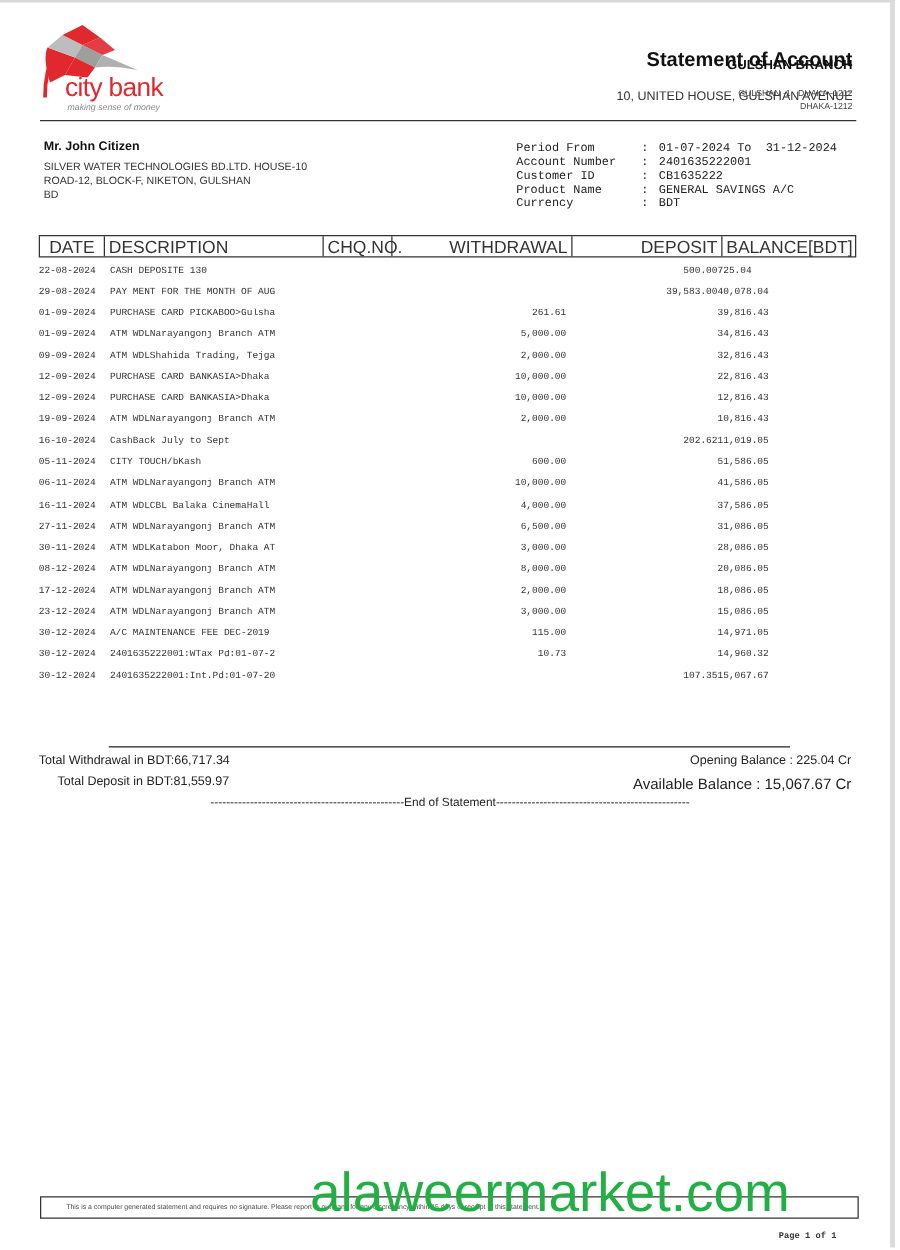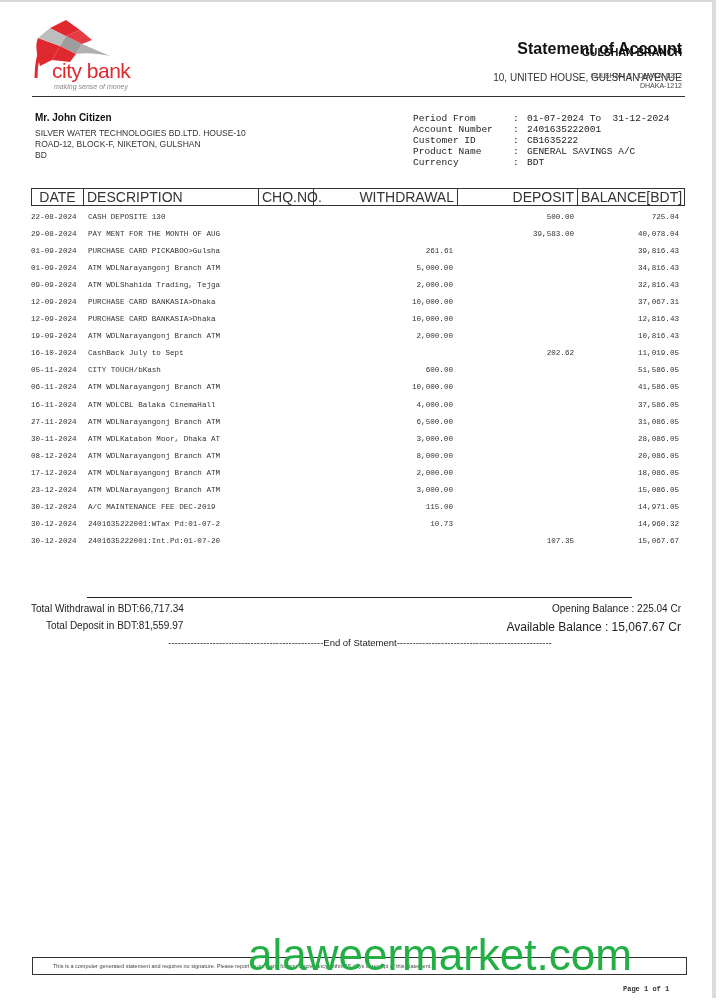--- a/index.html
+++ b/index.html
@@ -69,21 +69,21 @@
   .tr {
     display: flex; height: 17.1px; align-items: center;
     font-family: "Liberation Mono", monospace; font-size: 7.6px; color: #333;
   }
   .td { box-sizing: border-box; white-space: nowrap; overflow: hidden; }
   .tr .t-date { width: 55px; padding-left: 0; }
   .tr .t-desc { width: 172px; padding-left: 2px; }
   .tr .t-chq { width: 55px; }
   .tr .t-wd { width: 140px; text-align: right; }
   .tr .t-dep { width: 121px; text-align: right; }
-  .tr .t-bal { width: 105px; text-align: right; }
+  .tr .t-bal { width: 105px; text-align: left; }
 
   .summary-rule {
     position: absolute; left: 87px; top: 597px; width: 545px; height: 0;
     border-top: 1px solid #222;
   }
   .tot-wd { position: absolute; left: 31px; top: 603px; font-size: 10px; color: #222; }
   .tot-dep { position: absolute; left: 46px; top: 620px; font-size: 10px; color: #222; }
   .open-bal { position: absolute; right: 39px; top: 603px; font-size: 10px; color: #222; }
   .avail-bal { position: absolute; right: 39px; top: 620px; font-size: 12px; color: #222; }
   .end-stmt {
@@ -207,21 +207,21 @@
       <div class="td t-wd">2,000.00</div>
       <div class="td t-dep"></div>
       <div class="td t-bal">32,816.43</div>
     </div>
     <div class="tr">
       <div class="td t-date">12-09-2024</div>
       <div class="td t-desc">PURCHASE CARD BANKASIA&gt;Dhaka</div>
       <div class="td t-chq"></div>
       <div class="td t-wd">10,000.00</div>
       <div class="td t-dep"></div>
-      <div class="td t-bal">37,067.31</div>
+      <div class="td t-bal">22,816.43</div>
     </div>
     <div class="tr">
       <div class="td t-date">12-09-2024</div>
       <div class="td t-desc">PURCHASE CARD BANKASIA&gt;Dhaka</div>
       <div class="td t-chq"></div>
       <div class="td t-wd">10,000.00</div>
       <div class="td t-dep"></div>
       <div class="td t-bal">12,816.43</div>
     </div>
     <div class="tr">

